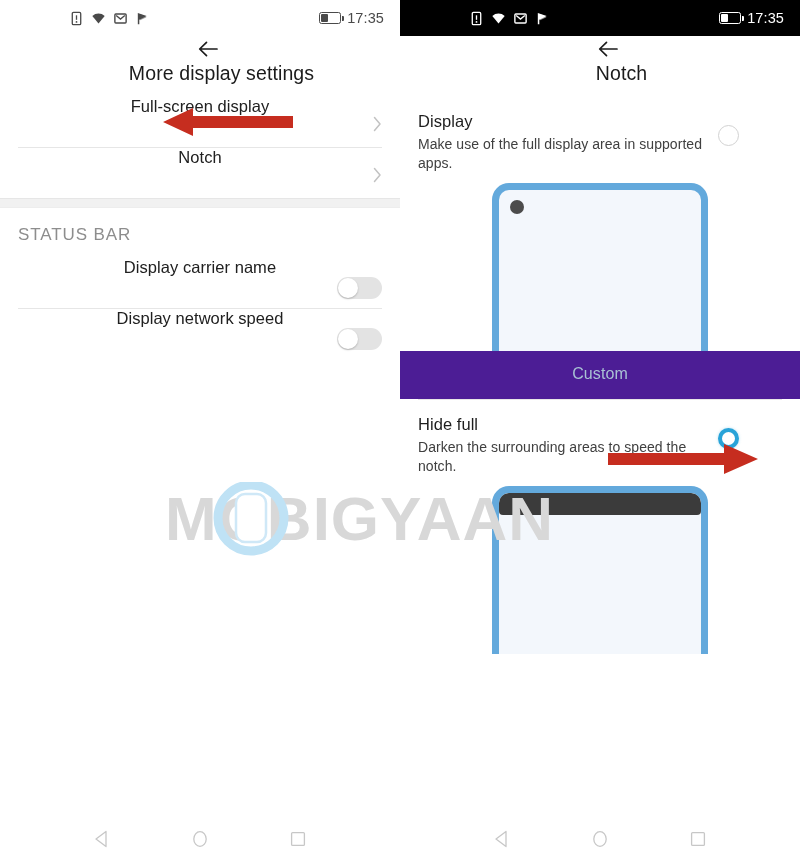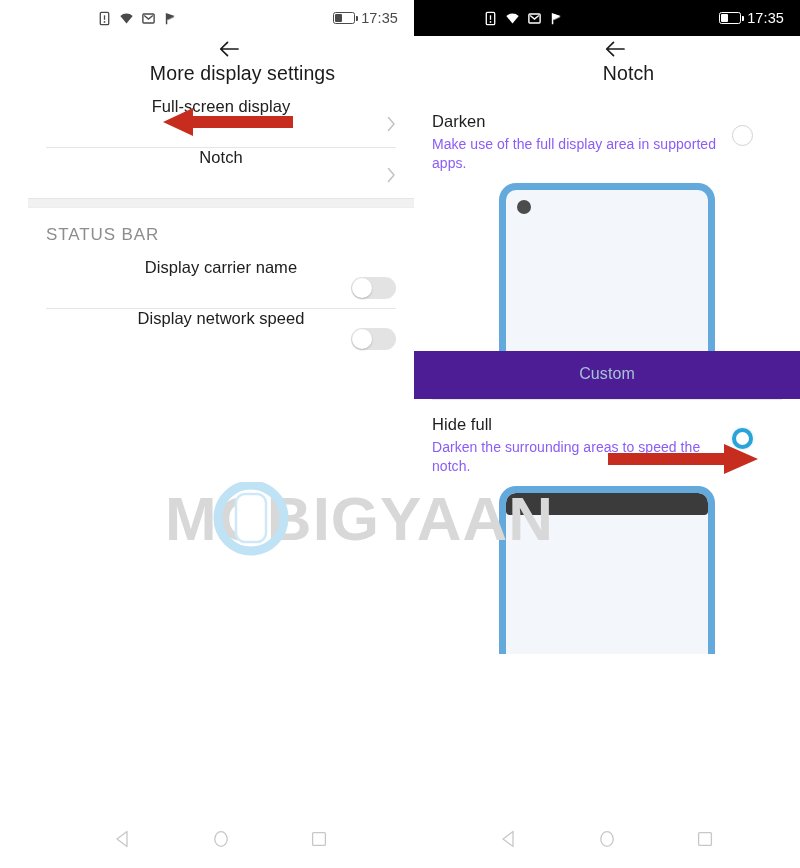--- a/index.html
+++ b/index.html
@@ -10,21 +10,20 @@
     font-family: "Liberation Sans", sans-serif;
     background: #ffffff;
     overflow: hidden;
   }
 
   .screens {
     display: flex;
     width: 800px;
     height: 868px;
     position: relative;
-    padding-left: 28px;
   }
 
   .panel {
     width: 400px;
     height: 868px;
     position: relative;
     background: #ffffff;
     overflow: hidden;
   }
 
@@ -173,21 +172,21 @@
   }
   .option-text { flex: 1 1 auto; padding-right: 12px; max-width: 300px; }
   .option-title {
     font-size: 16.5px;
     color: #1e1e1e;
     line-height: 21px;
     letter-spacing: .05px;
   }
   .option-desc {
     font-size: 14px;
-    color: #8b5cf6;
+    color: #404040;
     line-height: 19px;
     margin-top: 3px;
     letter-spacing: .05px;
   }
   .radio {
     flex: 0 0 auto;
     width: 21px; height: 21px;
     border-radius: 50%;
     margin-top: 14px;
     cursor: pointer;
@@ -399,21 +398,21 @@
 
     <div class="appbar">
       <svg class="back-arrow" viewBox="0 0 26 26">
         <path d="M21 13 H4 M10.5 6.3 L3.7 13 L10.5 19.7" fill="none" stroke="#1b1b1b" stroke-width="1.7" stroke-linecap="round" stroke-linejoin="round"></path>
       </svg>
       <div class="appbar-title">Notch</div>
     </div>
 
     <div class="option-row">
       <div class="option-text">
-        <div class="option-title">Darken</div>
+        <div class="option-title">Display</div>
         <div class="option-desc">Make use of the full display area in supported apps.</div>
       </div>
       <div class="radio off"></div>
     </div>
 
     <div class="preview-wrap">
       <div class="phone">
         <div class="frame">
           <div class="camera"></div>
         </div>

